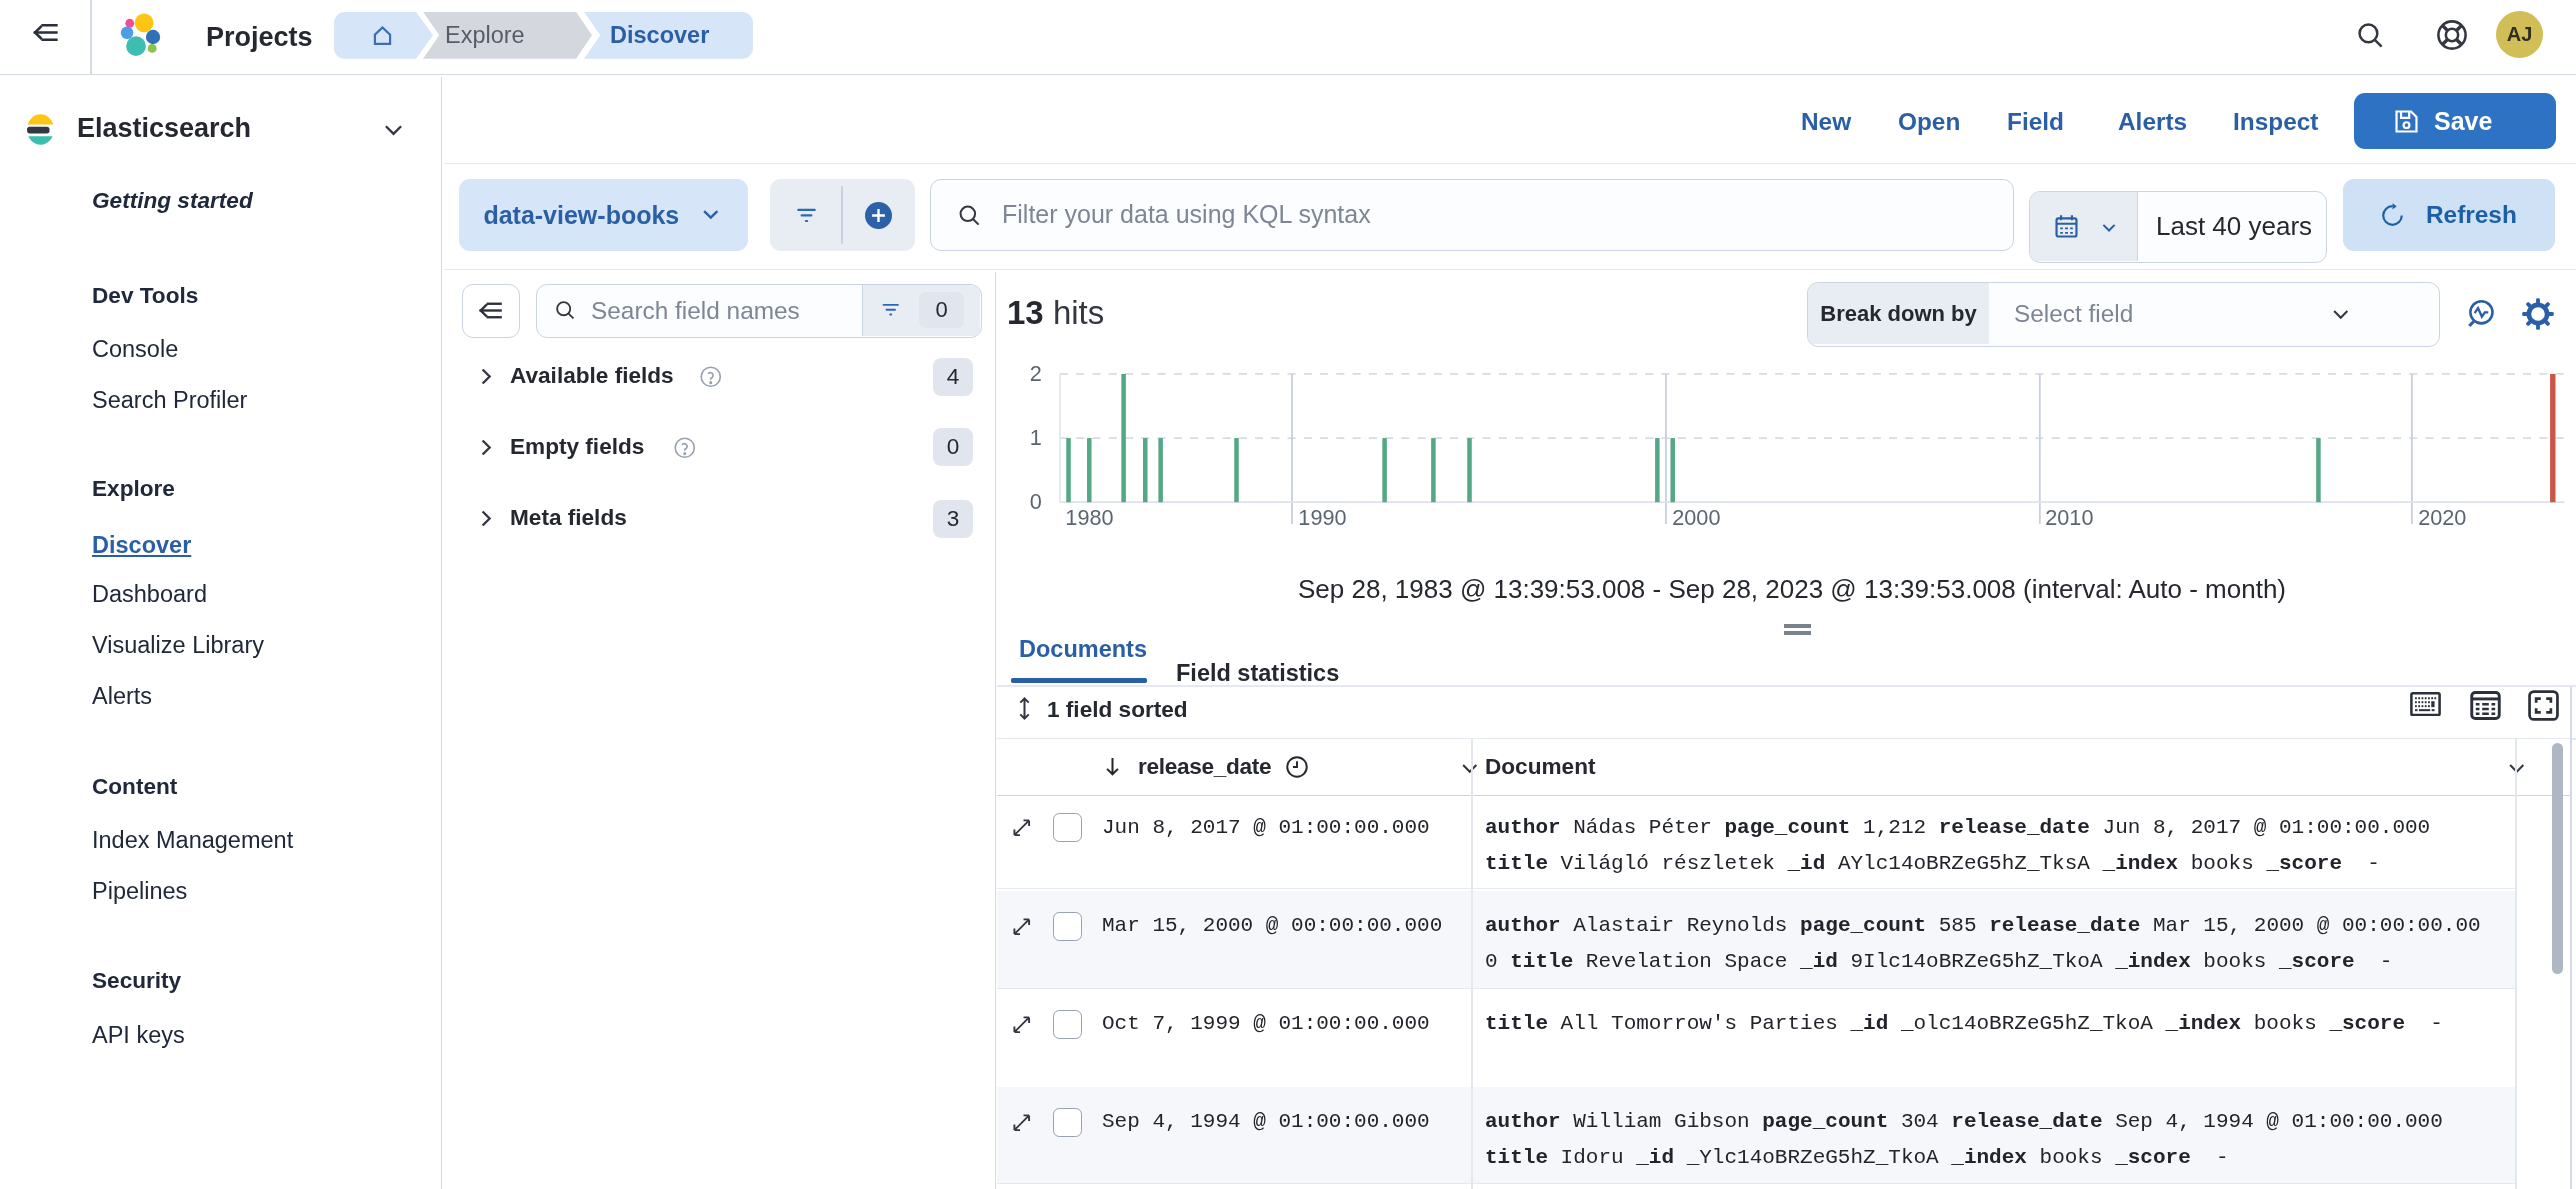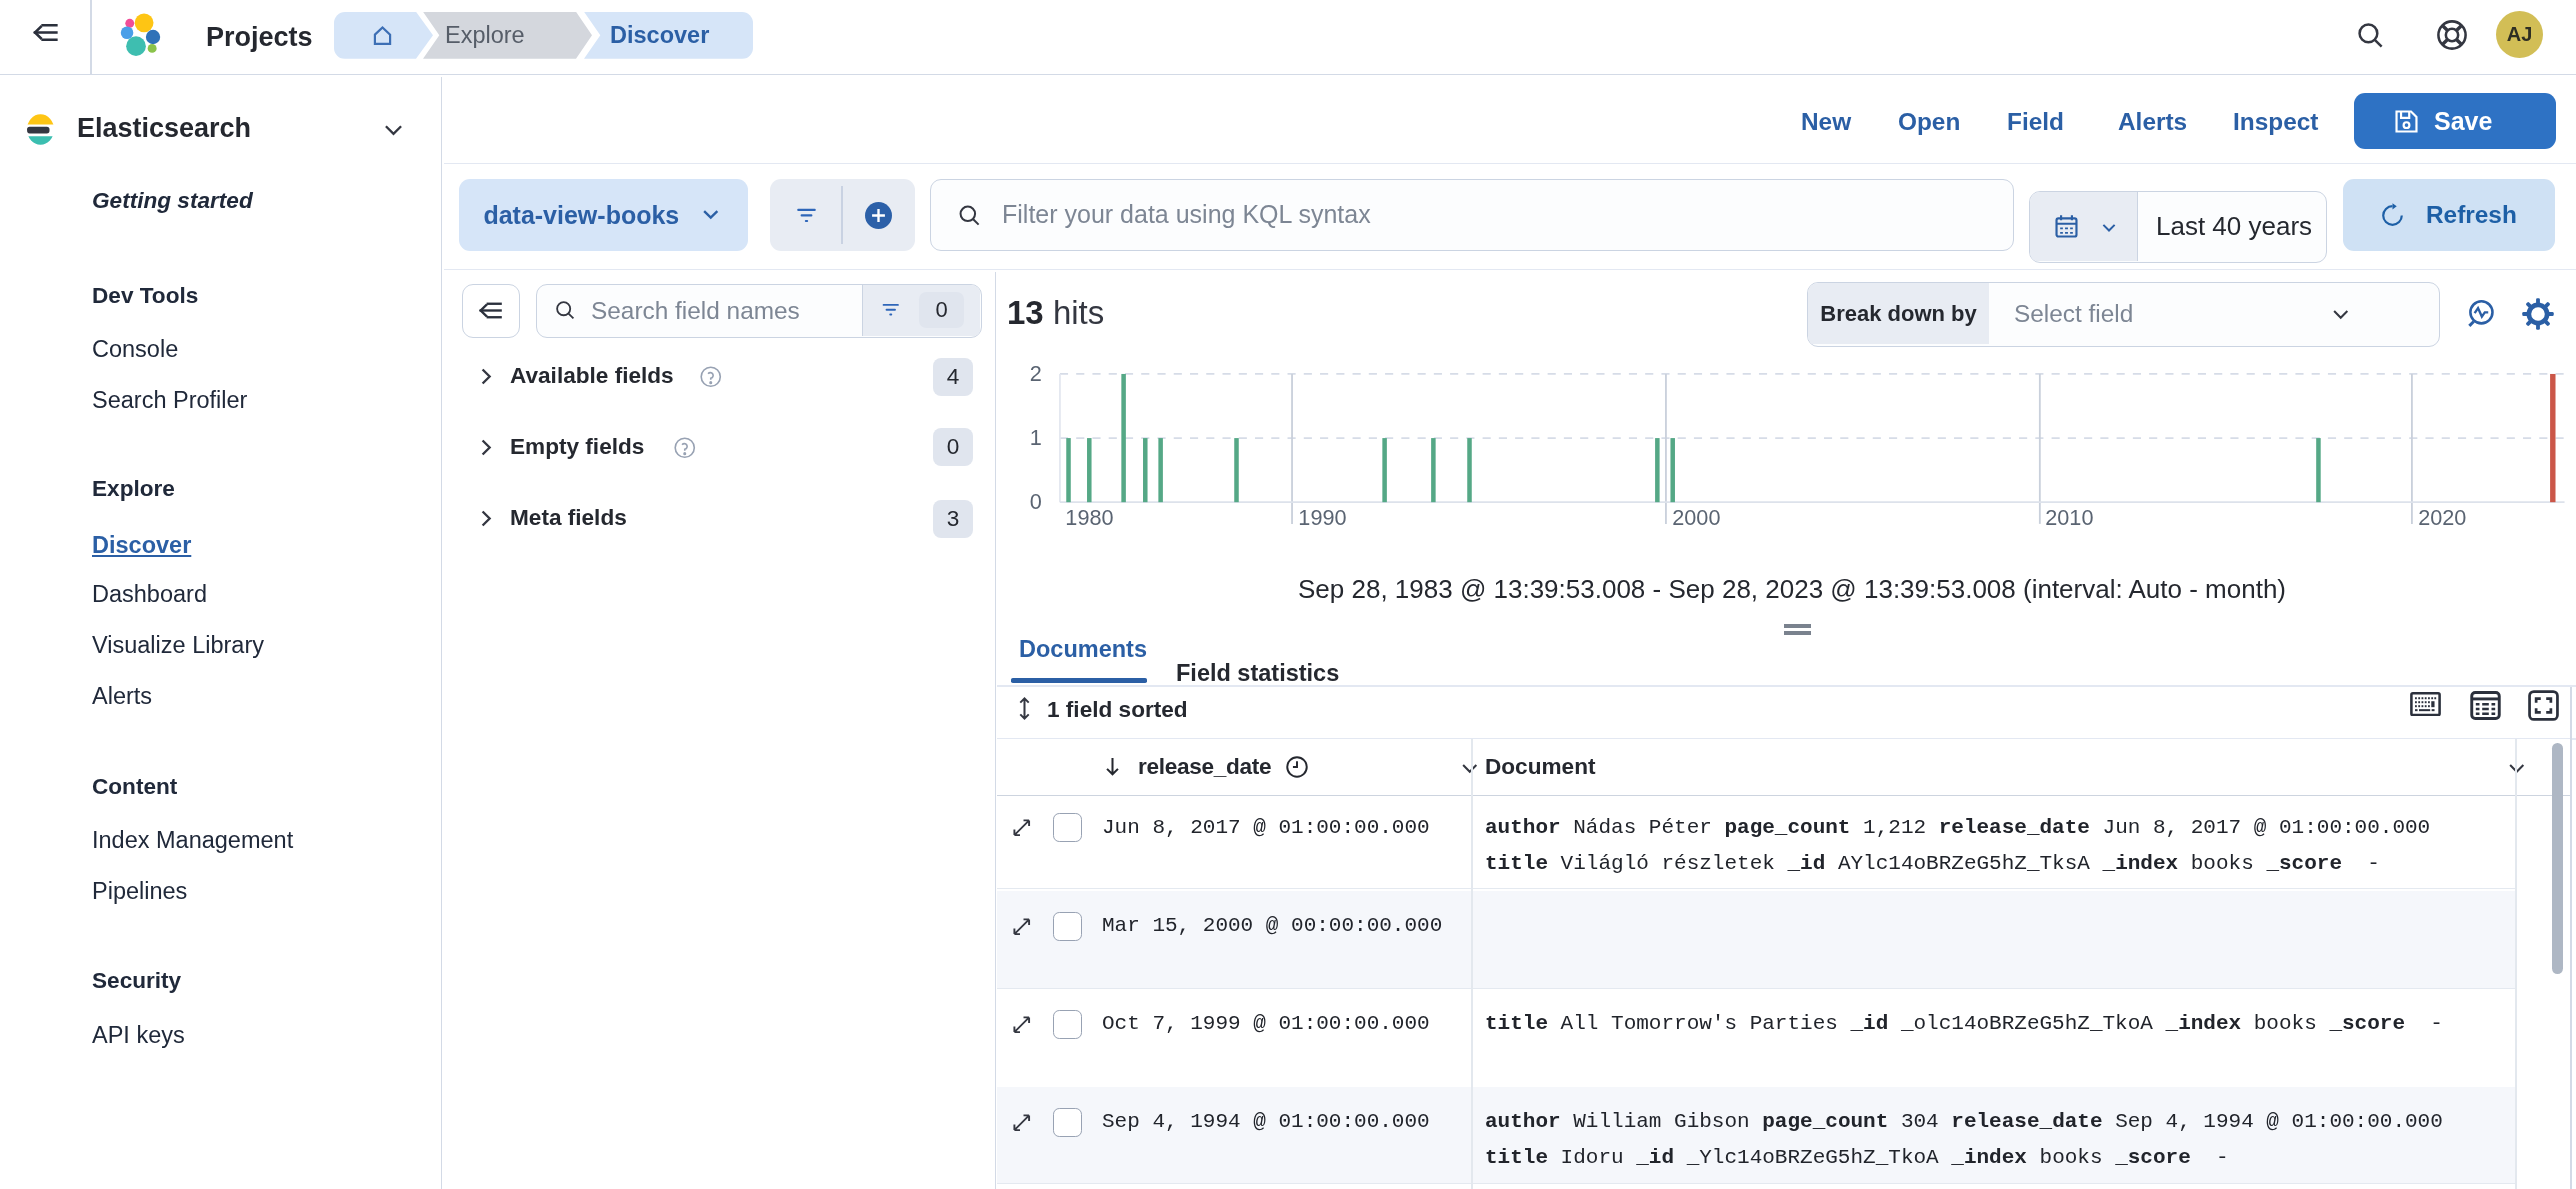--- a/index.html
+++ b/index.html
@@ -374,20 +374,24 @@
       <div><b>title</b> Világló részletek <b>_id</b> AYlc14oBRZeG5hZ_TksA <b>_index</b> books <b>_score</b>&nbsp; -</div>
     </div>
   </div>
 
   <div class="abs" style="left:0;top:93px;width:1520px;height:98px;background:#F5F7FB;border-bottom:1.8px solid #E4E9F0;">
     <svg class="abs" style="left:12.7px;top:23.5px;" width="23.5" height="23.5" viewBox="0 0 16 16" fill="none" stroke="#343741" stroke-width="1.3">
         <path d="M3 13 L13 3 M3 13 V9.2 M3 13 H6.8 M13 3 H9.2 M13 3 V6.8"></path>
       </svg>
     <div class="abs" style="left:56px;top:21px;width:29px;height:29px;border:1.8px solid #98A2B3;border-radius:6.3px;background:#fff;"></div>
     <div class="abs mono" style="left:105px;top:17px;">Mar 15, 2000 @ 00:00:00.000</div>
+    <div class="abs mono" style="left:488px;top:17px;width:1030px;">
+      <div><b>author</b> Alastair Reynolds <b>page_count</b> 585 <b>release_date</b> Mar 15, 2000 @ 00:00:00.00</div>
+      <div>0 <b>title</b> Revelation Space <b>_id</b> 9Ilc14oBRZeG5hZ_TkoA <b>_index</b> books <b>_score</b>&nbsp; -</div>
+    </div>
   </div>
 
   <div class="abs" style="left:0;top:191px;width:1520px;height:99px;background:#fff;border-bottom:1.8px solid #E4E9F0;">
     <svg class="abs" style="left:12.7px;top:23.5px;" width="23.5" height="23.5" viewBox="0 0 16 16" fill="none" stroke="#343741" stroke-width="1.3">
         <path d="M3 13 L13 3 M3 13 V9.2 M3 13 H6.8 M13 3 H9.2 M13 3 V6.8"></path>
       </svg>
     <div class="abs" style="left:56px;top:21px;width:29px;height:29px;border:1.8px solid #98A2B3;border-radius:6.3px;background:#fff;"></div>
     <div class="abs mono" style="left:105px;top:17px;">Oct 7, 1999 @ 01:00:00.000</div>
     <div class="abs mono" style="left:488px;top:17px;width:1030px;">
       <div><b>title</b> All Tomorrow's Parties <b>_id</b> _olc14oBRZeG5hZ_TkoA <b>_index</b> books <b>_score</b>&nbsp; -</div>

